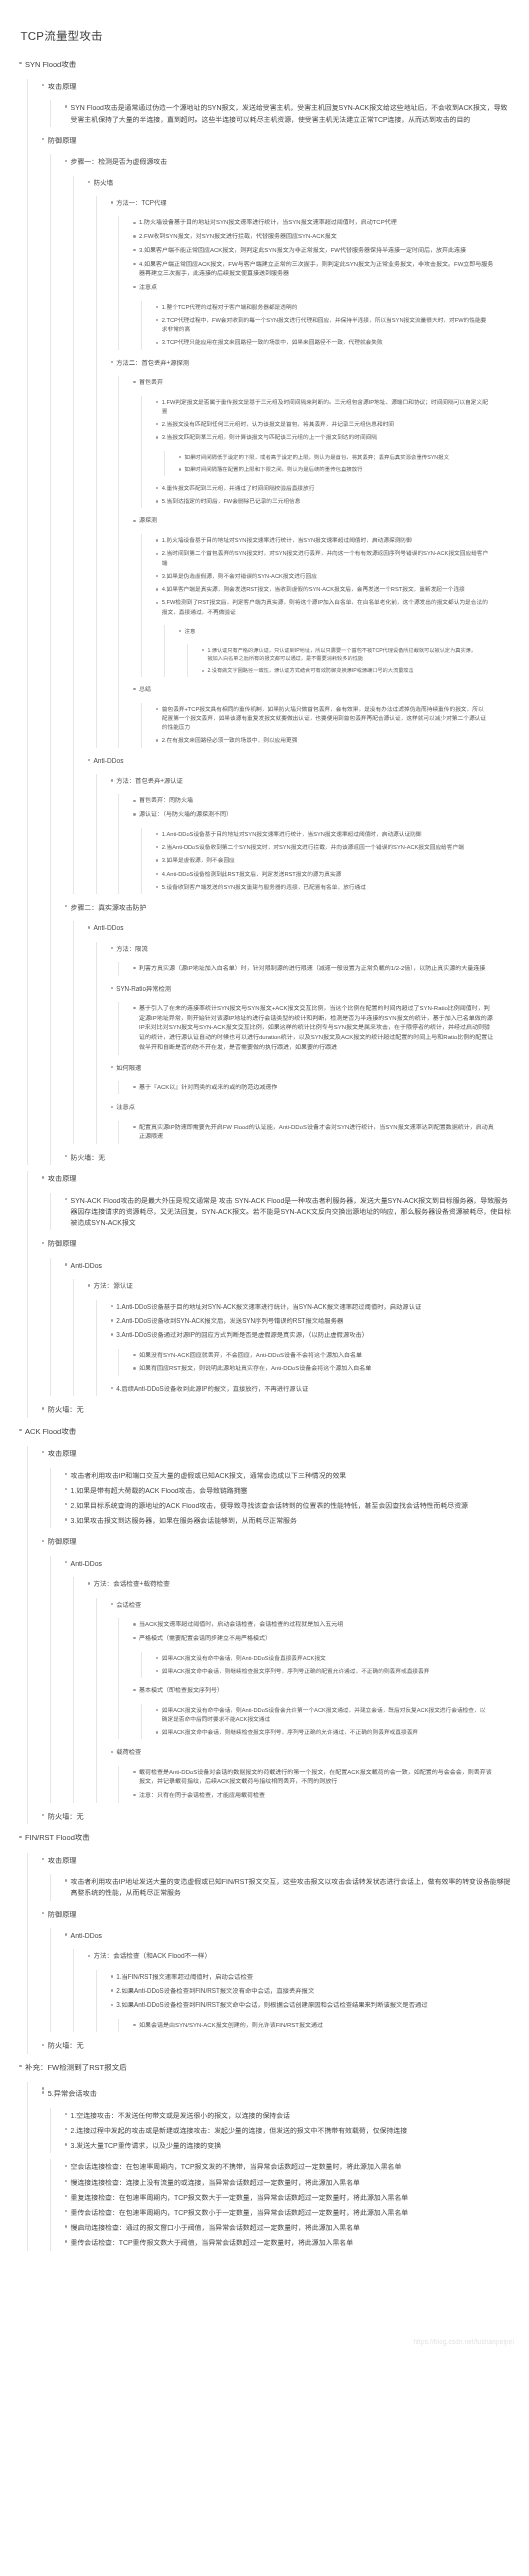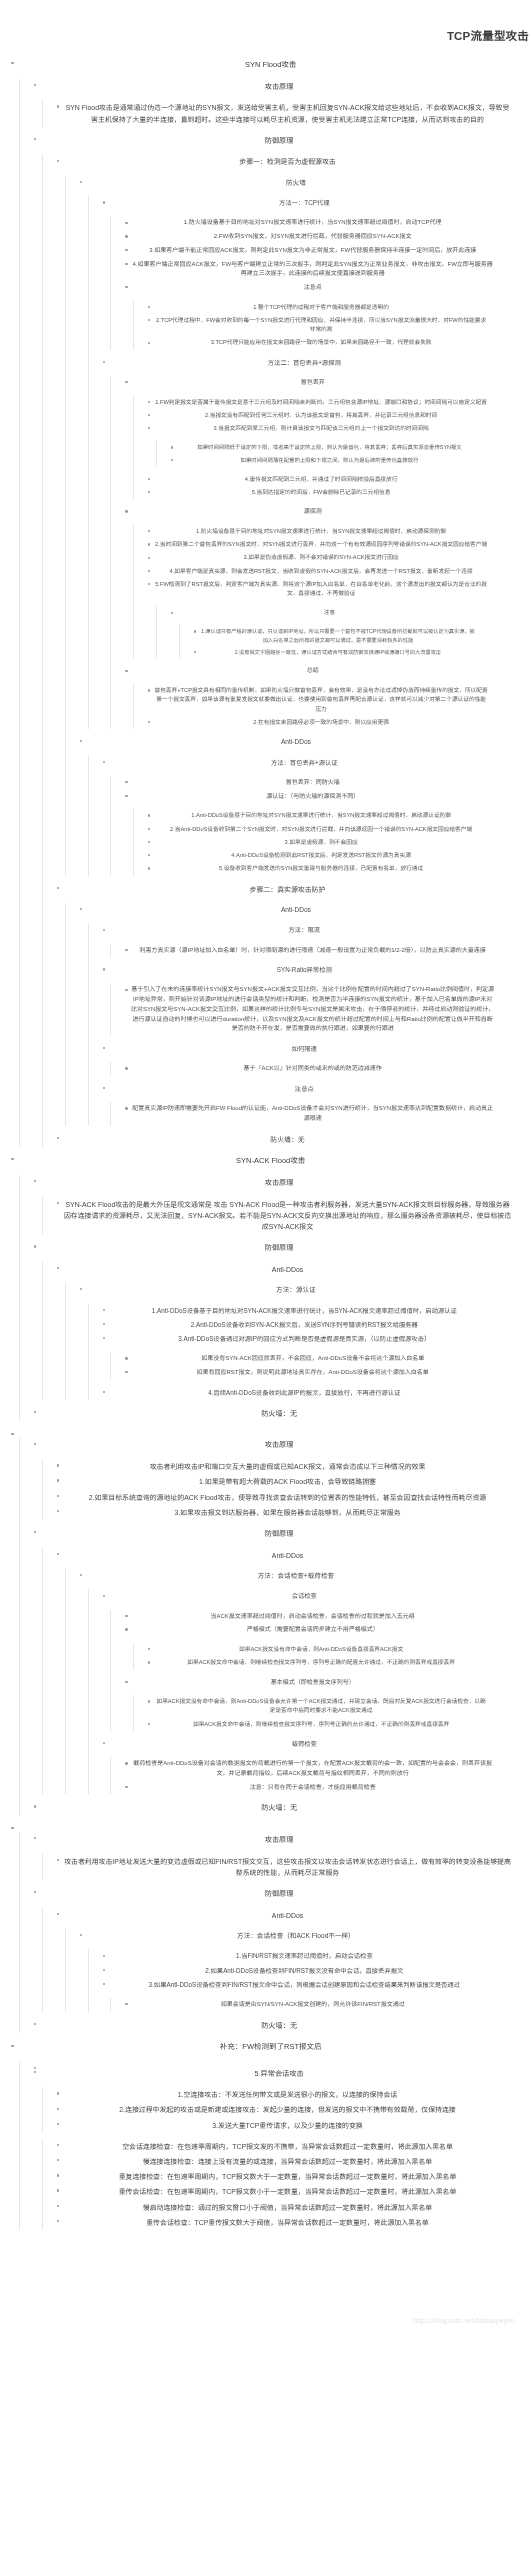--- a/index.html
+++ b/index.html
@@ -19,39 +19,37 @@
     overflow-x: hidden;
   }
   .page {
     position: relative;
     width: 529px;
     box-sizing: border-box;
     padding: 0 0 109px 0;
   }
   h1.doc-title {
     font-size: 11.5px;
-    font-weight: 700;
+    font-weight: 400;
     color: #3f3f3f;
     margin: 0;
     padding: 29px 0 0 20.6px;
     letter-spacing: 0.2px;
     line-height: 1.3;
-    text-align: right;
   }
 
   
   ul.outline {
     list-style: none;
     margin: 0;
     padding: 0;
   }
   ul.outline.root {
     margin-top: 12.6px;
-    padding-left: 9px;
-    text-align: center;
+    padding-left: 17px;
   }
   
   ul.outline.nested {
     margin: 6px;
     padding-left: 11.5px;
     border-left: 0.6px solid #e6e6e6;
     margin-left: 2.3px;
   }
   li.node {
     position: relative;
@@ -491,24 +489,20 @@
                 <div class="row">
                   <span class="bullet"></span>
                   <span class="txt">防火墙：无</span>
                 </div>
               </li>
             </ul>
           </li>
         </ul>
       </li>
       <li class="node d0">
-        <div class="row">
-          <span class="bullet"></span>
-          <span class="txt">SYN-ACK Flood攻击</span>
-        </div>
         <ul class="outline nested">
           <li class="node d1">
             <div class="row">
               <span class="bullet"></span>
               <span class="txt">攻击原理</span>
             </div>
             <ul class="outline nested">
               <li class="node d2">
                 <div class="row">
                   <span class="bullet"></span>
@@ -583,20 +577,21 @@
             <div class="row">
               <span class="bullet"></span>
               <span class="txt">防火墙：无</span>
             </div>
           </li>
         </ul>
       </li>
       <li class="node d0">
         <div class="row">
           <span class="bullet"></span>
+          <span class="txt">ACK Flood攻击</span>
         </div>
         <ul class="outline nested">
           <li class="node d1">
             <div class="row">
               <span class="bullet"></span>
               <span class="txt">攻击原理</span>
             </div>
             <ul class="outline nested">
               <li class="node d2">
                 <div class="row">
@@ -726,20 +721,21 @@
             <div class="row">
               <span class="bullet"></span>
               <span class="txt">防火墙：无</span>
             </div>
           </li>
         </ul>
       </li>
       <li class="node d0">
         <div class="row">
           <span class="bullet"></span>
+          <span class="txt">FIN/RST Flood攻击</span>
         </div>
         <ul class="outline nested">
           <li class="node d1">
             <div class="row">
               <span class="bullet"></span>
               <span class="txt">攻击原理</span>
             </div>
             <ul class="outline nested">
               <li class="node d2">
                 <div class="row">

